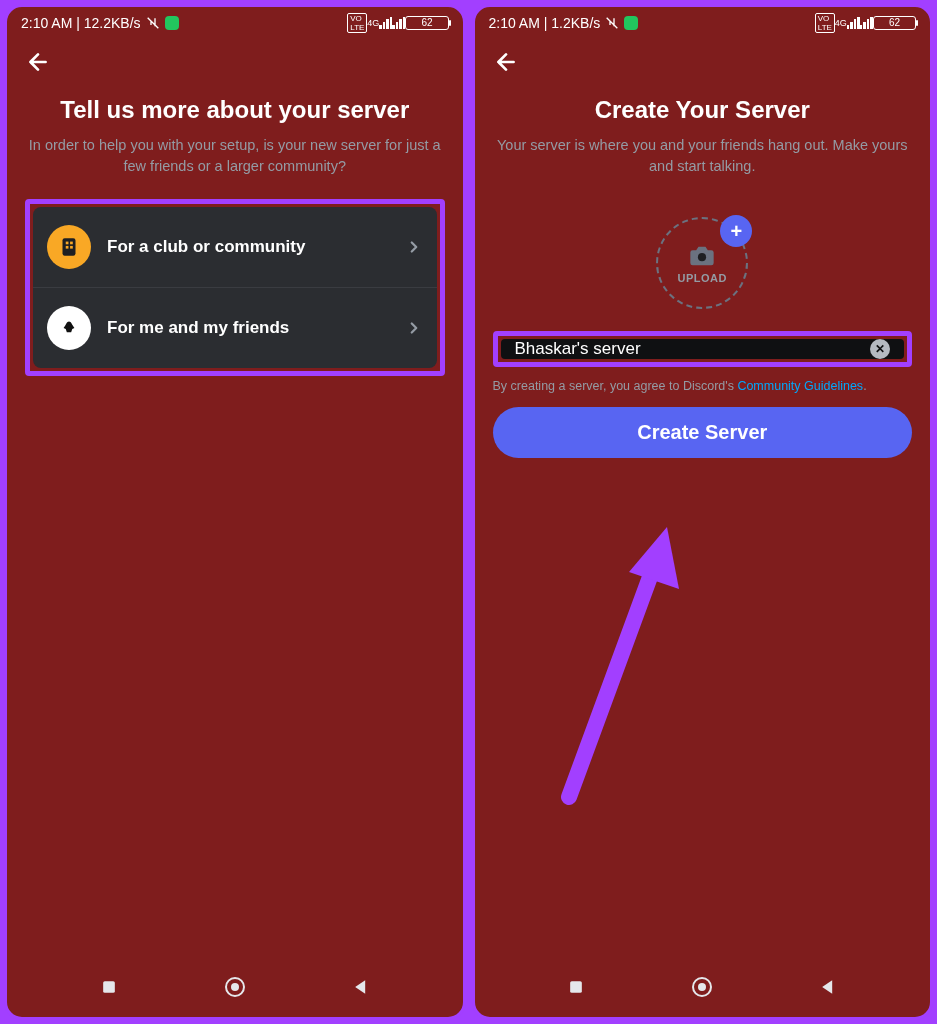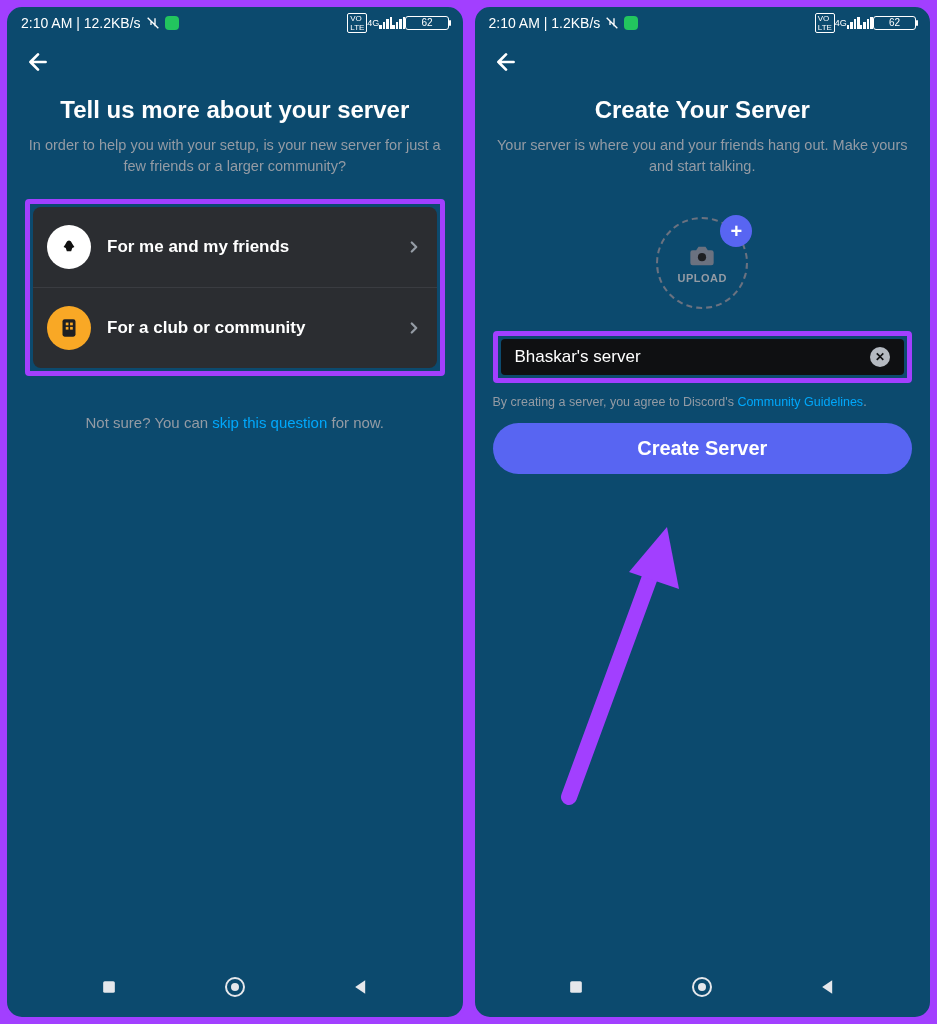--- a/index.html
+++ b/index.html
@@ -7,21 +7,21 @@
     background: #a23fff;
     display: flex;
     gap: 6px;
     padding: 4px;
     font-family: -apple-system, BlinkMacSystemFont, "Segoe UI", Helvetica, Arial, sans-serif;
     width: 937px;
     height: 1024px;
   }
   .phone {
     flex: 1;
-    background: #0c4a6e;
+    background: #7f1d1d;
     border-radius: 18px;
     border: 3px solid #a23fff;
     display: flex;
     flex-direction: column;
     overflow: hidden;
     position: relative;
   }
   .status-bar {
     display: flex;
     justify-content: space-between;
@@ -50,21 +50,21 @@
   .opt-icon.club{ background:#f9a825;}
   .opt-label{ flex:1; color:#fff; font-weight:700; font-size:17px;}
   .chevron{ color:#949ba4;}
   .not-sure { text-align:center; color:#949ba4; font-size:15px; margin-top:38px;}
   .not-sure .link { color:#00a8fc; cursor:pointer;}
   .upload-zone { margin:18px auto 22px; width:92px; height:92px; border:2.5px dashed #6b7280; border-radius:50%; display:flex; flex-direction:column; align-items:center; justify-content:center; color:#949ba4; position:relative; cursor:pointer;}
   .upload-zone .cam { font-size:22px;}
   .upload-zone .lbl { font-size:11px; font-weight:700; letter-spacing:0.5px; margin-top:2px;}
   .upload-plus { position:absolute; top:-4px; right:-6px; width:32px; height:32px; background:#5865f2; border-radius:50%; display:flex; align-items:center; justify-content:center; color:#fff; font-size:20px; font-weight:700;}
   .field-label { color:#949ba4; font-size:14.5px; margin-bottom:6px;}
-  .input-wrap { background:#0f1012; border-radius:4px; display:flex; align-items:center; padding:8px 14px;}
+  .input-wrap { background:#0f1012; border-radius:4px; display:flex; align-items:center; padding:0 14px;}
   .input-wrap input { flex:1; background:transparent; border:none; outline:none; color:#fff; font-size:17px;}
   .clear-btn { width:20px;height:20px;border-radius:50%;background:#b5bac1;color:#0f1012;display:flex;align-items:center;justify-content:center;font-size:12px;cursor:pointer;font-weight:700;}
   .agree { font-size:12.5px; color:#949ba4; margin-top:12px; margin-bottom:14px;}
   .agree .link { color:#00a8fc; cursor:pointer;}
   .create-btn { width:100%; background:#5865f2; color:#fff; border:none; border-radius:999px; padding:14px; font-size:20px; font-weight:700; cursor:pointer;}
   .arrow-annot { position:absolute; left:74px; bottom:210px; pointer-events:none;}
   .nav-bar { display:flex; justify-content:space-around; align-items:center; padding:14px 40px 18px; color:#e5e7eb;}
   .nav-bar .nav-btn { cursor:pointer; }
   .sig-bars{display:inline-flex;align-items:flex-end;gap:1px;height:12px;}
   .sig-bars i{width:2.5px;background:#fff;display:block;}
@@ -110,51 +110,48 @@
         <path d="M19 12H5M12 19l-7-7 7-7"></path>
       </svg>
   </div>
 
   <div class="main">
     <h1 class="title">Tell us more about your server</h1>
     <p class="subtitle">In order to help you with your setup, is your new server for just a few friends or a larger community?</p>
 
     <div class="highlight-wrap">
       <div class="option-card">
-        <div class="opt-icon friends">
-          <svg width="26" height="26" viewBox="0 0 24 24">
-              <circle cx="12" cy="12" r="10" fill="#fff"></circle>
-              <path d="M12 6c2 0 3 3 3 3l2 3-2 1-1 3h-4l-1-3-2-1 2-3s1-3 3-3z" fill="#111"></path>
-            </svg>
-        </div>
-        <span class="opt-label">For me and my friends</span>
-        <svg class="chevron" width="18" height="18" viewBox="0 0 24 24" fill="none" stroke="currentColor" stroke-width="3" stroke-linecap="round" stroke-linejoin="round">
-            <polyline points="9 18 15 12 9 6"></polyline>
-          </svg>
-      </div>
-      <div class="option-card">
         <div class="opt-icon club">
           <svg width="26" height="26" viewBox="0 0 24 24">
               <rect x="6" y="4" width="12" height="16" rx="2" fill="#1e1f22"></rect>
               <rect x="9" y="7" width="2.5" height="2.5" fill="#f9a825"></rect>
               <rect x="13" y="7" width="2.5" height="2.5" fill="#f9a825"></rect>
               <rect x="9" y="11" width="2.5" height="2.5" fill="#f9a825"></rect>
               <rect x="13" y="11" width="2.5" height="2.5" fill="#f9a825"></rect>
             </svg>
         </div>
         <span class="opt-label">For a club or community</span>
         <svg class="chevron" width="18" height="18" viewBox="0 0 24 24" fill="none" stroke="currentColor" stroke-width="3" stroke-linecap="round" stroke-linejoin="round">
             <polyline points="9 18 15 12 9 6"></polyline>
           </svg>
       </div>
-    </div>
-
-    <p class="not-sure">
-      <span>Not sure? You can </span><span class="link">skip this question</span><span> for now.</span>
-    </p>
+      <div class="option-card">
+        <div class="opt-icon friends">
+          <svg width="26" height="26" viewBox="0 0 24 24">
+              <circle cx="12" cy="12" r="10" fill="#fff"></circle>
+              <path d="M12 6c2 0 3 3 3 3l2 3-2 1-1 3h-4l-1-3-2-1 2-3s1-3 3-3z" fill="#111"></path>
+            </svg>
+        </div>
+        <span class="opt-label">For me and my friends</span>
+        <svg class="chevron" width="18" height="18" viewBox="0 0 24 24" fill="none" stroke="currentColor" stroke-width="3" stroke-linecap="round" stroke-linejoin="round">
+            <polyline points="9 18 15 12 9 6"></polyline>
+          </svg>
+      </div>
+    </div>
+
   </div>
 
   <div class="nav-bar">
     <svg class="nav-btn" width="20" height="20" viewBox="0 0 24 24">
         <rect x="5" y="5" width="14" height="14" rx="2" fill="#e5e7eb"></rect>
       </svg>
     <svg class="nav-btn" width="24" height="24" viewBox="0 0 24 24">
         <circle cx="12" cy="12" r="9" fill="none" stroke="#e5e7eb" stroke-width="2"></circle>
         <circle cx="12" cy="12" r="4" fill="#e5e7eb"></circle>
       </svg>

